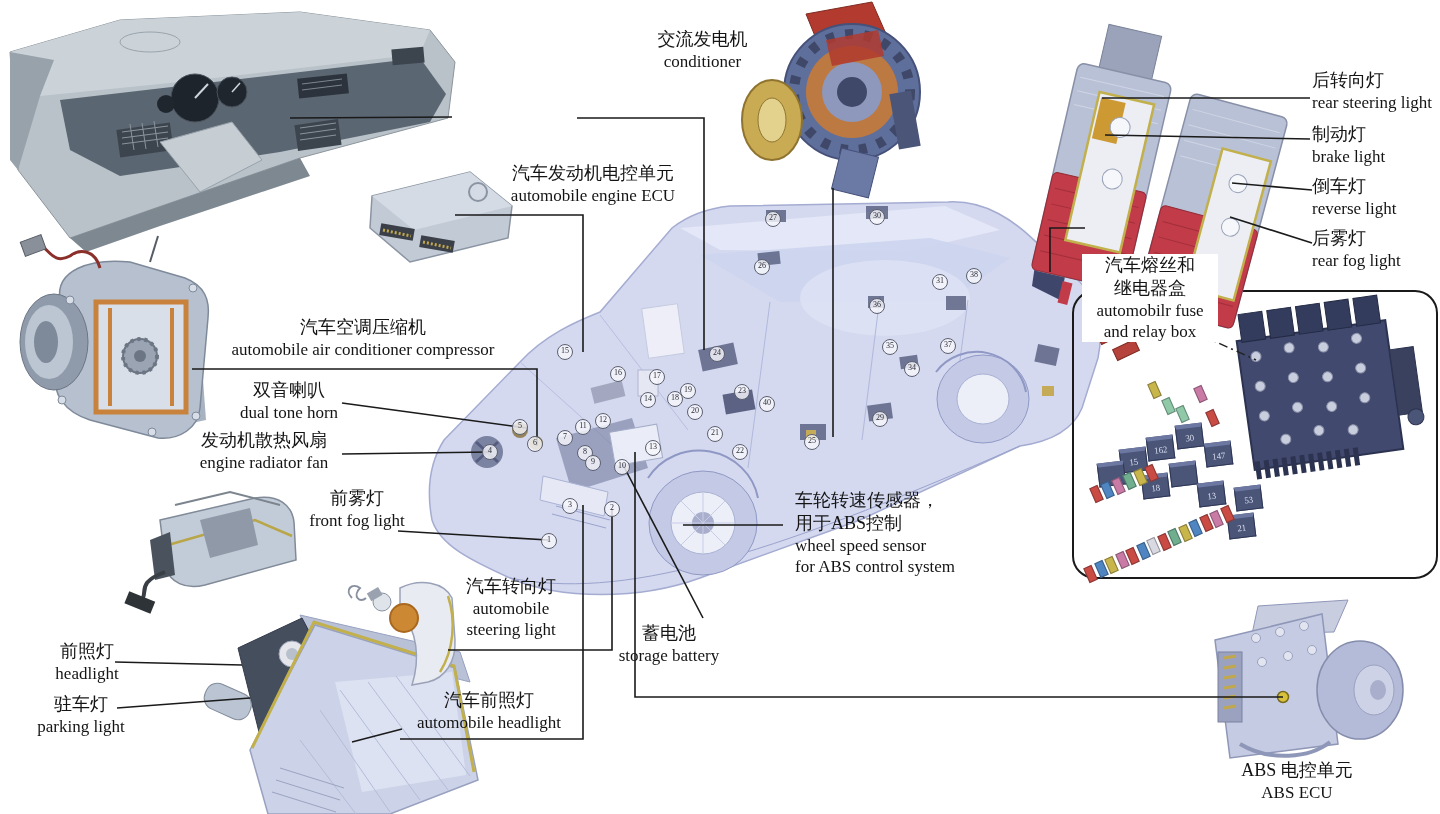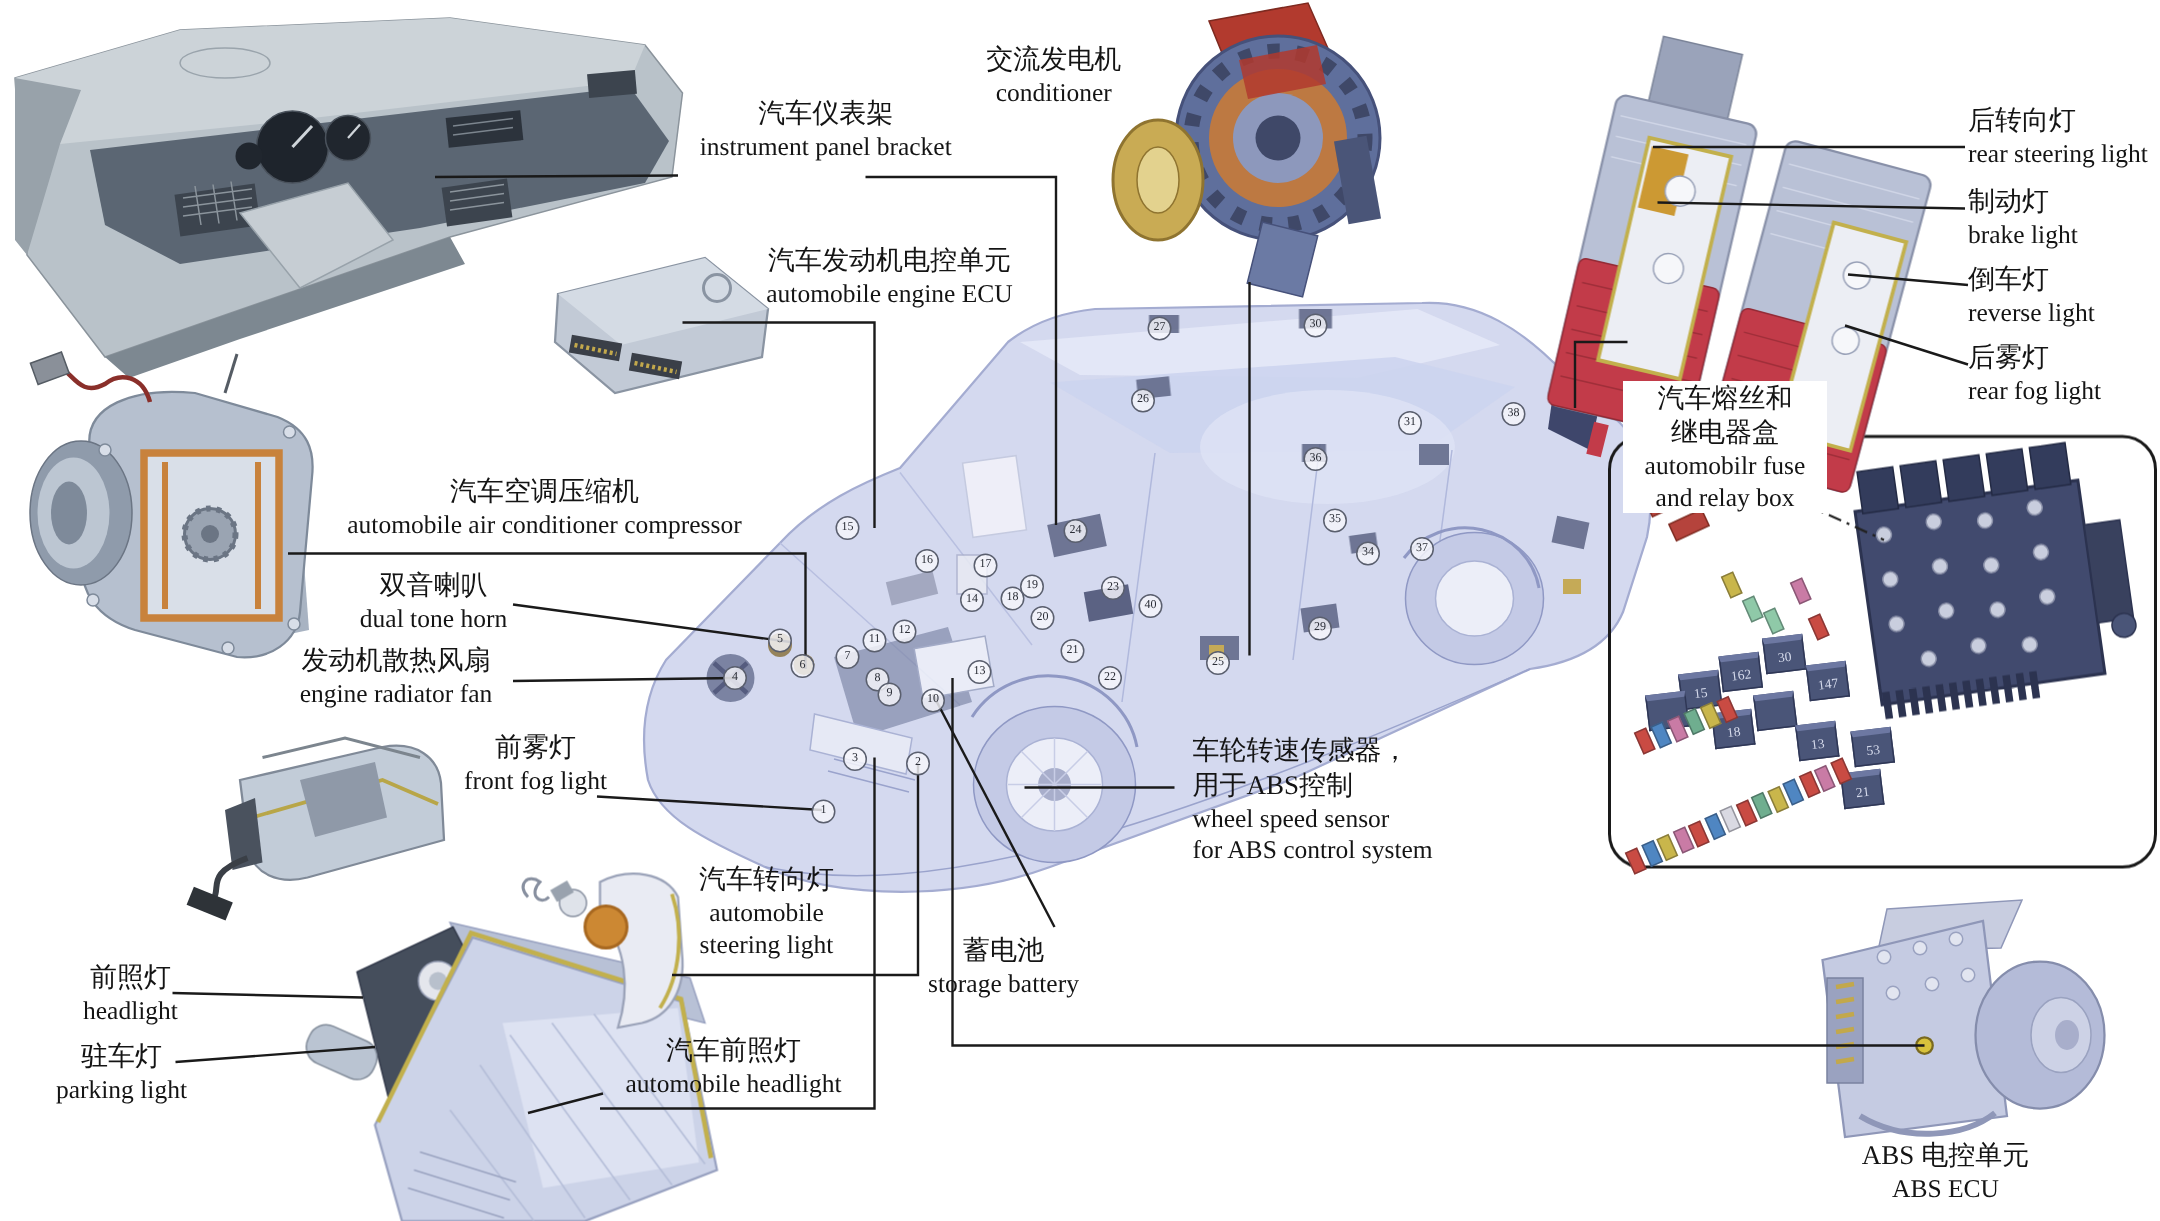--- a/index.html
+++ b/index.html
@@ -301,24 +301,20 @@
       <polyline points="1105,135 1310,139" fill="none" stroke="#1a1a1a" stroke-width="1.6"></polyline>
       <polyline points="1232,183 1312,190" fill="none" stroke="#1a1a1a" stroke-width="1.6"></polyline>
       <polyline points="1230,217 1312,243" fill="none" stroke="#1a1a1a" stroke-width="1.6"></polyline>
       <polyline points="1050,272 1050,228 1085,228" fill="none" stroke="#1a1a1a" stroke-width="1.6"></polyline>
     </svg>
 
 <div class="label center" style="left: 630px; top: 28px; width: 145px;">
       <div class="zh">交流发电机</div>
       <div class="en">conditioner</div>
     </div>
-    <div class="label center" style="left: 443px; top: 64px; width: 215px;">
-      <div class="zh">汽车仪表架</div>
-      <div class="en">instrument panel bracket</div>
-    </div>
     <div class="label center" style="left: 494px; top: 162px; width: 198px;">
       <div class="zh">汽车发动机电控单元</div>
       <div class="en">automobile engine ECU</div>
     </div>
     <div class="label center" style="left: 213px; top: 316px; width: 300px;">
       <div class="zh">汽车空调压缩机</div>
       <div class="en">automobile air conditioner compressor</div>
     </div>
     <div class="label center" style="left: 213px; top: 379px; width: 152px;">
       <div class="zh">双音喇叭</div>
@@ -411,22 +407,22 @@
     <div class="marker" style="left: 717px; top: 354px;">24</div>
     <div class="marker" style="left: 812px; top: 442px;">25</div>
     <div class="marker" style="left: 762px; top: 267px;">26</div>
     <div class="marker" style="left: 773px; top: 219px;">27</div>
     <div class="marker" style="left: 880px; top: 419px;">29</div>
     <div class="marker" style="left: 877px; top: 217px;">30</div>
     <div class="marker" style="left: 940px; top: 241px; margin-top: 41px;">31</div>
     <div class="marker" style="left: 912px; top: 369px;">34</div>
     <div class="marker" style="left: 890px; top: 347px;">35</div>
     <div class="marker" style="left: 877px; top: 306px;">36</div>
-    <div class="marker" style="left: 948px; top: 366px;">37</div>
-    <div class="marker" style="left: 1009px; top: 276px;">38</div>
+    <div class="marker" style="left: 948px; top: 346px;">37</div>
+    <div class="marker" style="left: 974px; top: 276px;">38</div>
     <div class="marker" style="left: 737px; top: 404px; margin-left: 30px;">40</div>
     <div class="relay" style="left: 1120px; top: 448px;">15</div>
     <div class="relay" style="left: 1147px; top: 436px;">162</div>
     <div class="relay" style="left: 1176px; top: 424px;">30</div>
     <div class="relay" style="left: 1205px; top: 442px;">147</div>
     <div class="relay" style="left: 1142px; top: 474px;">18</div>
     <div class="relay" style="left: 1170px; top: 462px;"></div>
     <div class="relay" style="left: 1198px; top: 482px;">13</div>
     <div class="relay" style="left: 1235px; top: 486px;">53</div>
     <div class="relay" style="left: 1228px; top: 514px;">21</div>

